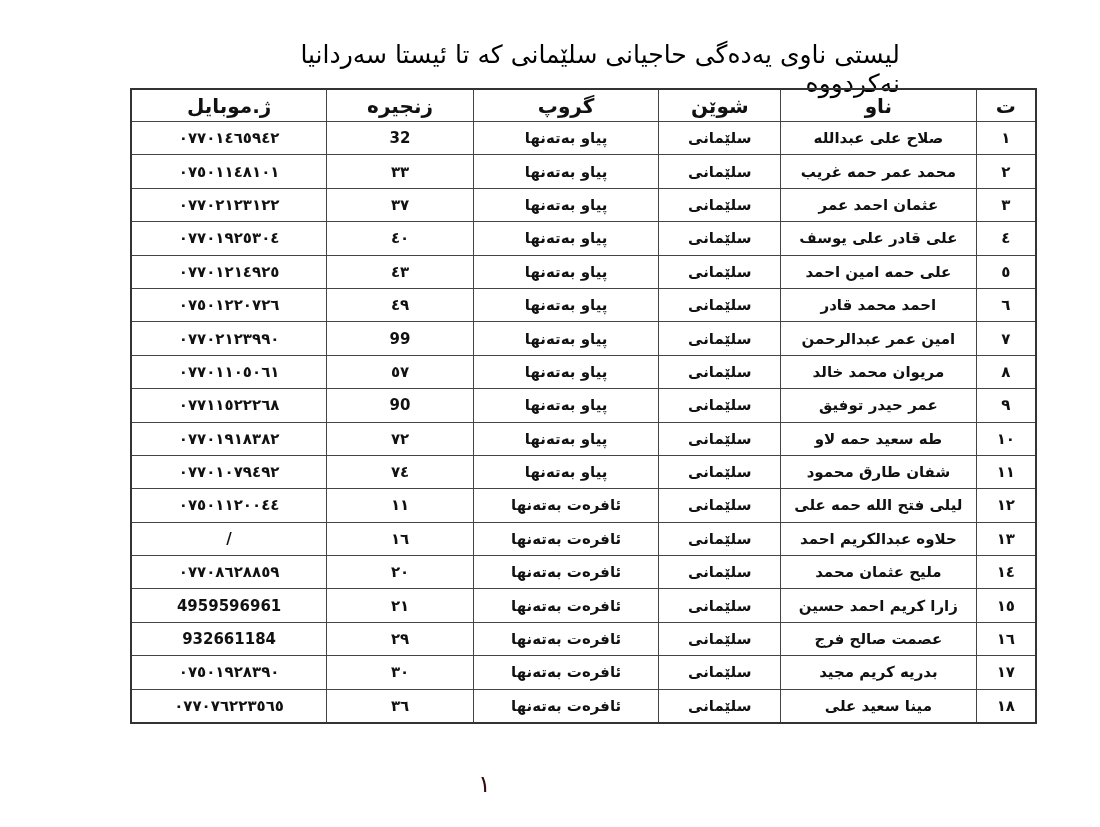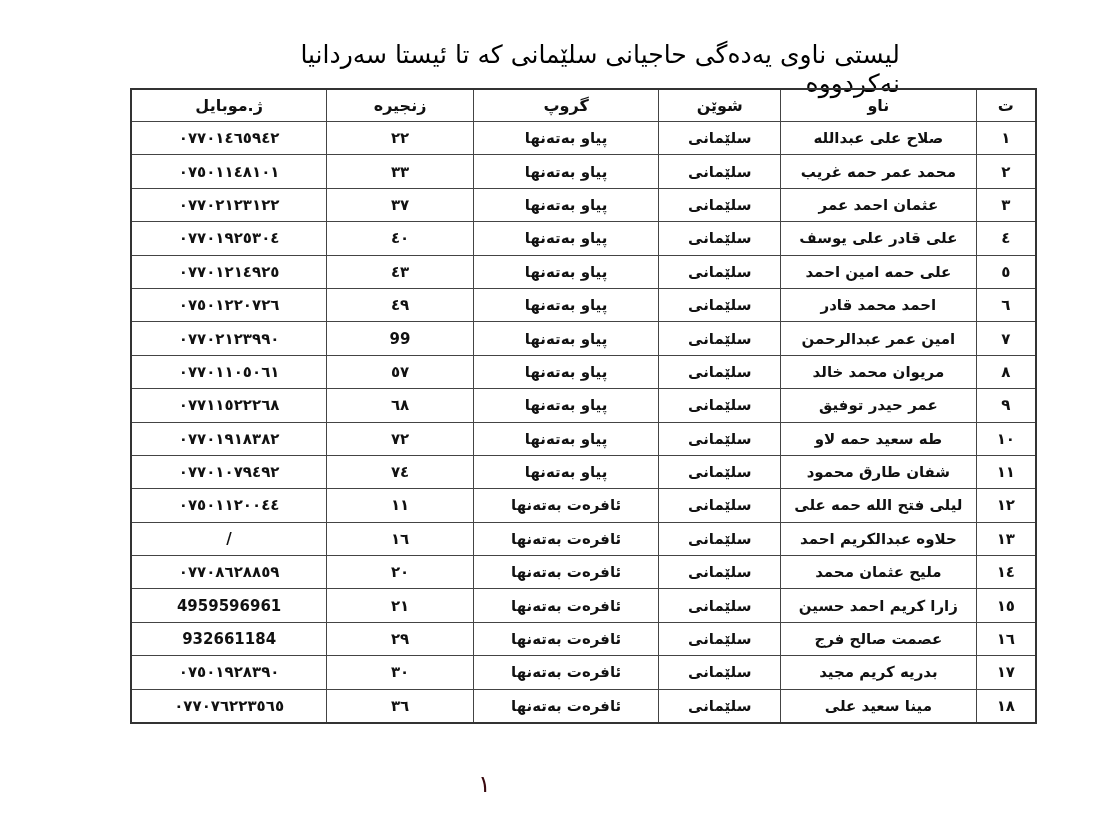--- a/index.html
+++ b/index.html
@@ -15,21 +15,21 @@
   table.list {
     position: absolute; left: 130px; top: 88px; width: 907px;
     border-collapse: collapse; direction: rtl;
     border: 2px solid #333;
   }
   table.list th, table.list td {
     border: 1.5px solid #444; text-align: center; vertical-align: middle;
     font-family: "DejaVu Sans", sans-serif; font-weight: bold;
     height: 32.4px; padding: 0; font-size: 15px; color: #111;
   }
-  table.list th { height: 31px; font-size: 16px; }
+  table.list th { height: 31px; font-size: 20px; }
   col.c-idx { width: 60px; }
   col.c-name { width: 196px; }
   col.c-place { width: 122px; }
   col.c-group { width: 186px; }
   col.c-serial { width: 147px; }
   col.c-phone { width: 196px; }
   td.phone, td.serial { font-size: 14px; }
   .page-mark {
     position: absolute; left: 478px; top: 770px; width: 20px; height: 26px;
     font-size: 24px; color: #3a0a10; font-family: "DejaVu Sans", sans-serif;
@@ -58,21 +58,21 @@
       <th>زنجیره</th>
       <th>ژ.موبایل</th>
     </tr>
   </thead>
   <tbody id="rows">
       <tr>
         <td class="index">١</td>
         <td class="name">صلاح علی عبدالله</td>
         <td class="place">سلێمانی</td>
         <td class="group">پیاو بەتەنها</td>
-        <td class="serial">٢٢</td>
+        <td class="serial">32</td>
         <td class="phone">٠٧٧٠١٤٦٥٩٤٢</td>
       </tr>
       <tr>
         <td class="index">٢</td>
         <td class="name">محمد عمر حمه غريب</td>
         <td class="place">سلێمانی</td>
         <td class="group">پیاو بەتەنها</td>
         <td class="serial">٣٣</td>
         <td class="phone">٠٧٥٠١١٤٨١٠١</td>
       </tr>
@@ -122,21 +122,21 @@
         <td class="place">سلێمانی</td>
         <td class="group">پیاو بەتەنها</td>
         <td class="serial">٥٧</td>
         <td class="phone">٠٧٧٠١١٠٥٠٦١</td>
       </tr>
       <tr>
         <td class="index">٩</td>
         <td class="name">عمر حيدر توفيق</td>
         <td class="place">سلێمانی</td>
         <td class="group">پیاو بەتەنها</td>
-        <td class="serial">٦٨</td>
+        <td class="serial">90</td>
         <td class="phone">٠٧٧١١٥٢٢٢٦٨</td>
       </tr>
       <tr>
         <td class="index">١٠</td>
         <td class="name">طه سعيد حمه لاو</td>
         <td class="place">سلێمانی</td>
         <td class="group">پیاو بەتەنها</td>
         <td class="serial">٧٢</td>
         <td class="phone">٠٧٧٠١٩١٨٣٨٢</td>
       </tr>

